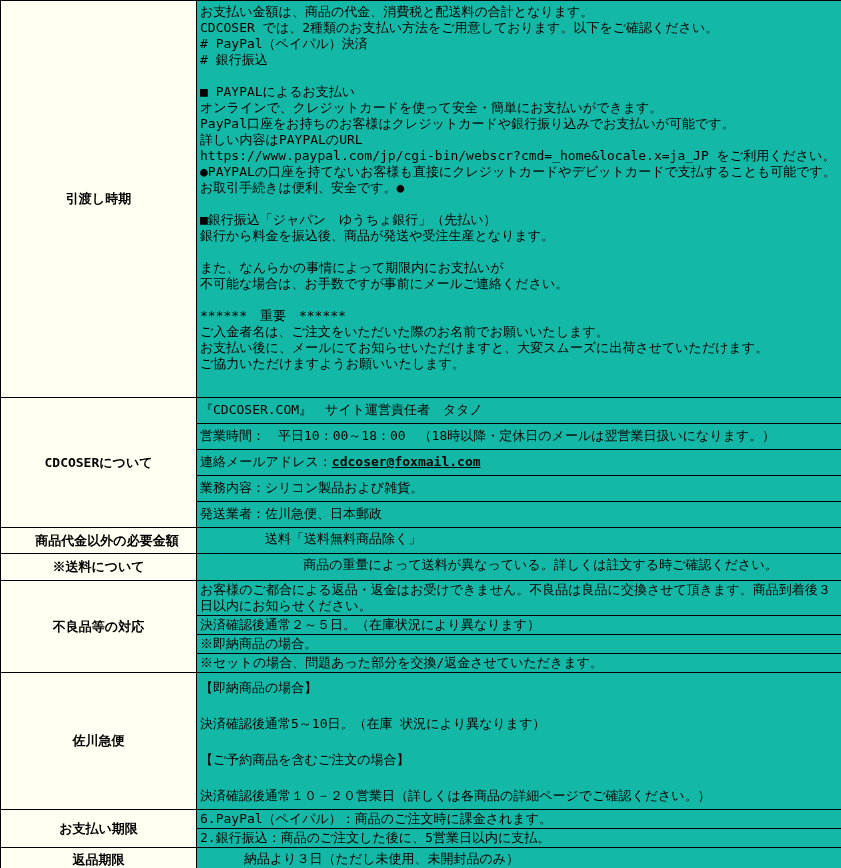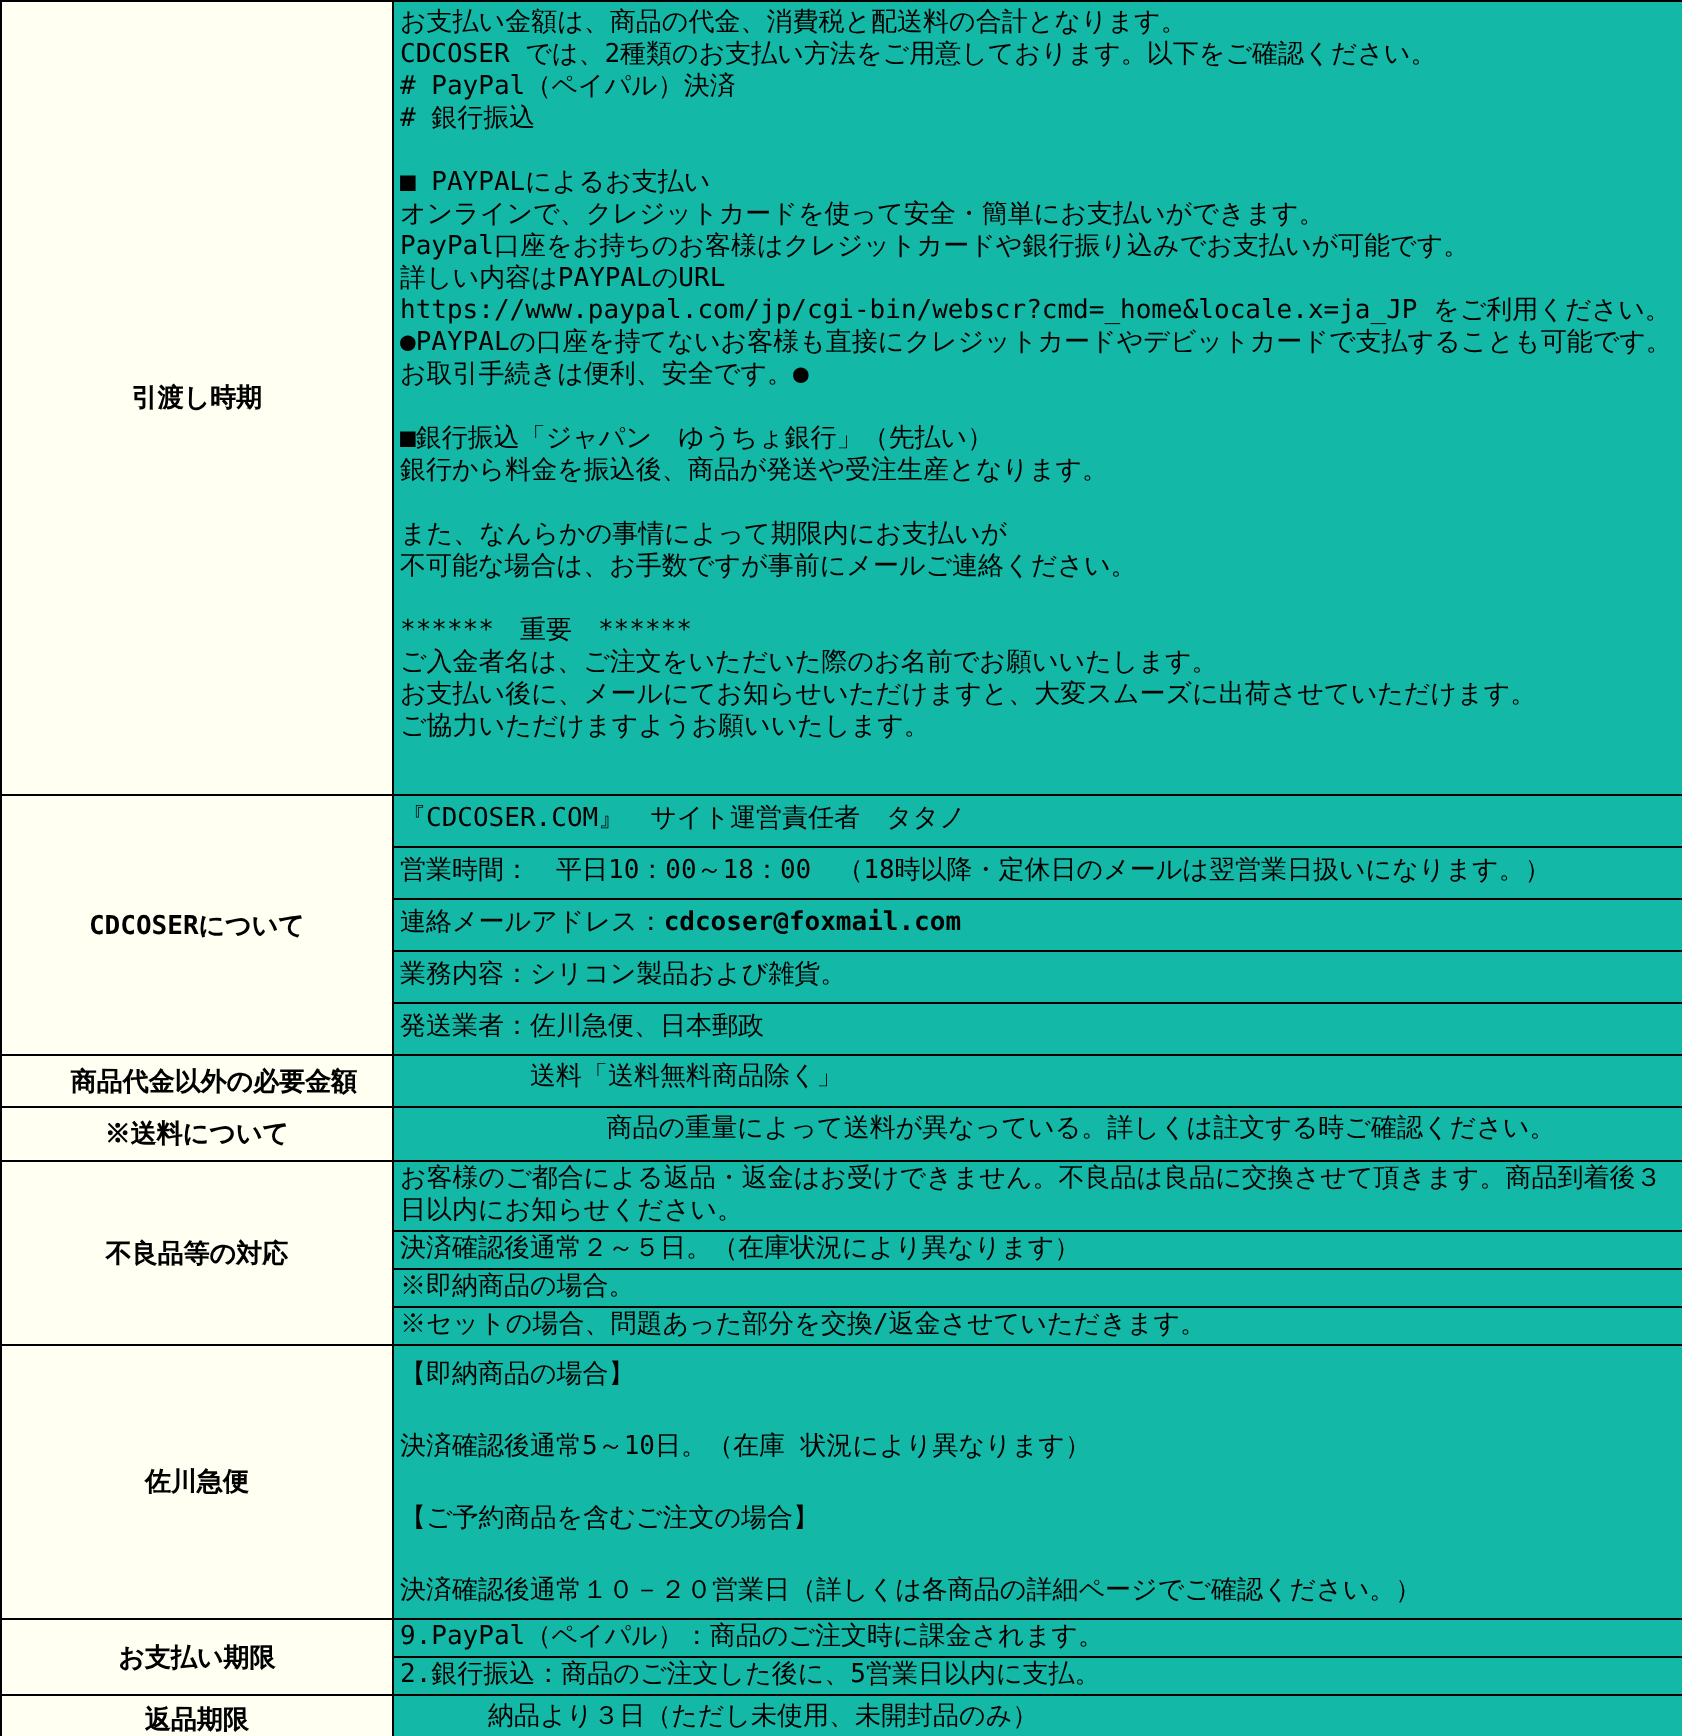--- a/index.html
+++ b/index.html
@@ -60,21 +60,21 @@
     padding: 1px 4px 1px 3px;
     word-break: break-all;
   }
   .subrow-tight + .subrow-tight { border-top: 1px solid #000000; }
   .single {
     line-height: 16px;
     padding: 3px 4px 2px 3px;
     word-break: break-all;
     margin-left: 44px;
   }
-  .bold { font-weight: bold; }
+  .bold { font-weight: bold; text-decoration: underline; }
   tr.tr-payment  td { height: 396px; }
   tr.tr-extra    td, tr.tr-extra th    { height: 21px; padding-left: 21px; }
   tr.tr-shipping td, tr.tr-shipping th { height: 22px; text-align: center; }
   tr.tr-delivery td { height: 128px; }
   tr.tr-return   td, tr.tr-return th   { height: 19px; }
 </style>
 </head>
 <body>
 
 <table class="info-table">
@@ -157,21 +157,21 @@
 
 【ご予約商品を含むご注文の場合】
 
 決済確認後通常１０－２０営業日（詳しくは各商品の詳細ページでご確認ください。）</div>
     </td>
   </tr>
 
   <tr class="tr-deadline">
     <th>お支払い期限</th>
     <td>
-      <div class="subrow-tight">9.PayPal（ペイパル）：商品のご注文時に課金されます。</div>
+      <div class="subrow-tight">6.PayPal（ペイパル）：商品のご注文時に課金されます。</div>
       <div class="subrow-tight">2.銀行振込：商品のご注文した後に、5営業日以内に支払。</div>
     </td>
   </tr>
 
   <tr class="tr-return">
     <th>返品期限</th>
     <td>
       <div class="single">納品より３日（ただし未使用、未開封品のみ）</div>
     </td>
   </tr>

